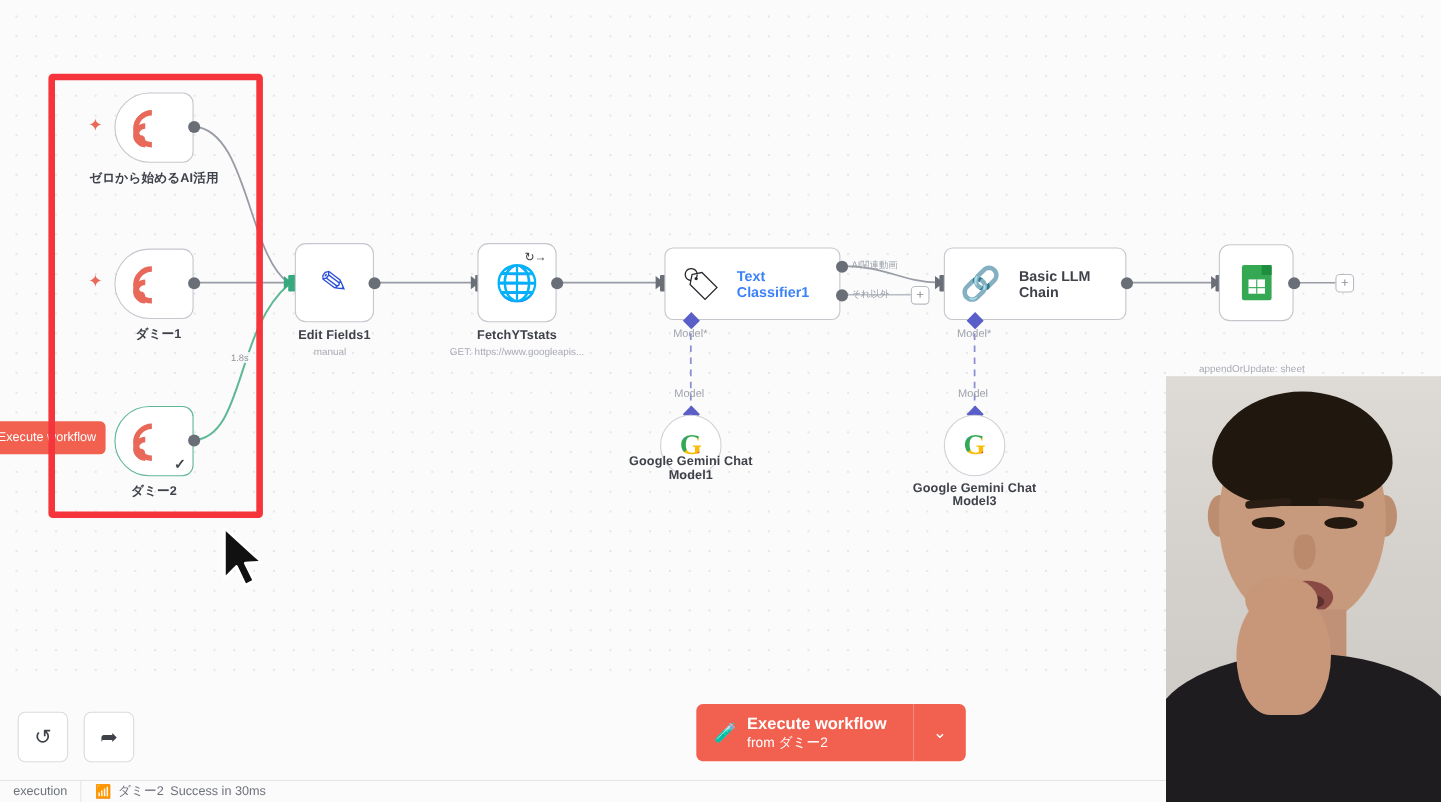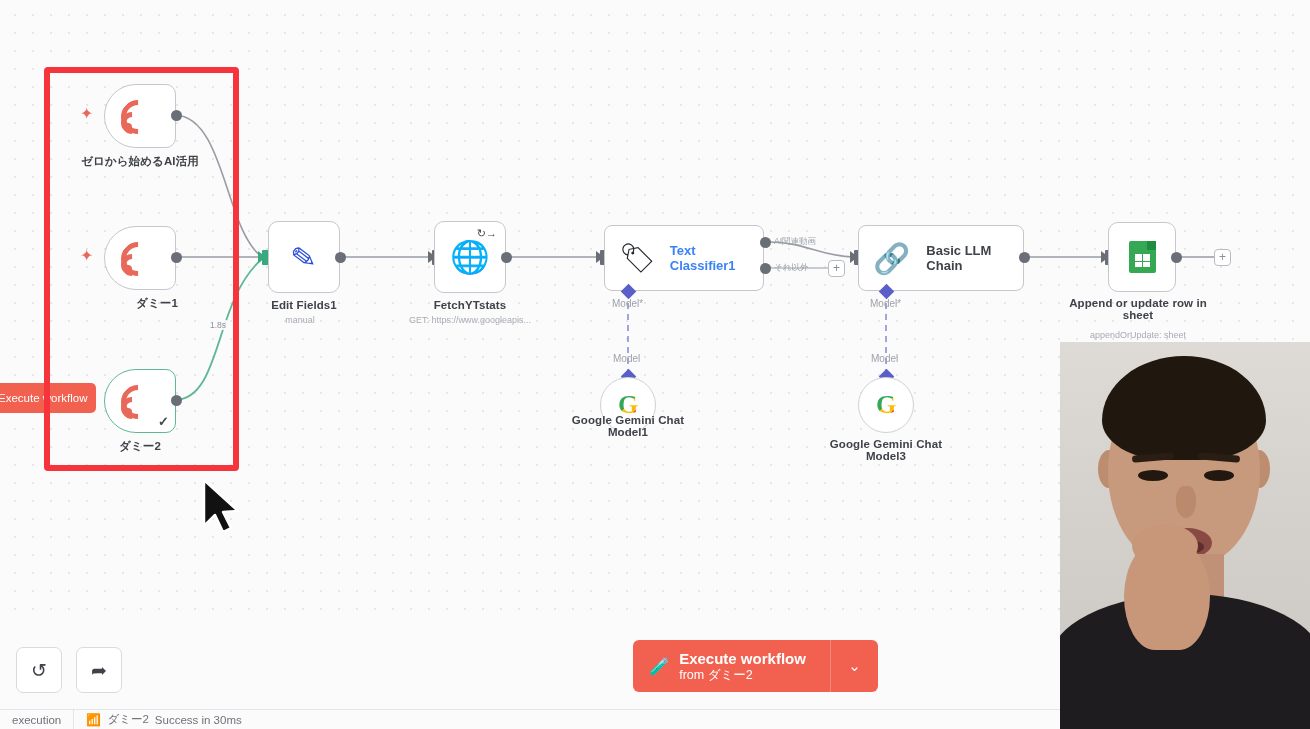--- a/index.html
+++ b/index.html
@@ -239,21 +239,21 @@
 
     <div class="node trigger" style="left:104px; top:226px; width:72px; height:64px;">
       <span class="rss">
         <i class="a"></i>
           <i class="b"></i>
           <span class="dot"></span>
       </span>
     </div>
     <span class="bolt" style="left:80px; top:246px;">✦</span>
     <div class="port" style="left:171px; top:252px;"></div>
-    <div class="node-title" style="left:157px; top:296px;text-align:center;">ダミー1</div>
+    <div class="node-title" style="left:144px; top:296px;text-align:center;">ダミー1</div>
 
     <div class="node trigger executed" style="left:104px; top:369px; width:72px; height:64px;">
       <span class="rss">
         <i class="a"></i>
           <i class="b"></i>
           <span class="dot"></span>
       </span>
       <span class="tick">✓</span>
     </div>
     <div class="port" style="left:171px; top:395px;"></div>
@@ -302,21 +302,20 @@
     <div class="inport" style="left:1105px; top:250px;"></div>
     <div class="node" style="left:1108px; top:222px; width:68px; height:70px;">
       <span class="sheet">
         <span class="body"></span>
           <span class="fold"></span>
           <span class="grid"></span>
       </span>
     </div>
     <div class="port" style="left:1171px; top:252px;"></div>
     <div class="plusbox" style="left:1214px; top:249px;">+</div>
-    <div class="node-title" style="left:1138px; top:297px; white-space:normal; width:160px;">Append or update row in sheet</div>
     <div class="node-sub" style="left:1138px; top:330px;">appendOrUpdate: sheet</div>
 
     <div class="diamond" style="left:623px; top:371px;"></div>
     <div class="port-label" style="left:613px; top:353px;">Model</div>
     <div class="gnode" style="left:600px; top:377px;">
       <span class="glogo" style="background:linear-gradient(135deg,#4285f4 0 25%,#34a853 25% 50%,#fbbc05 50% 75%,#ea4335 75% 100%);
                    -webkit-background-clip:text; background-clip:text; color:transparent;">G</span>
     </div>
     <div class="node-title" style="left:628px; top:414px; white-space:normal; width:150px;">Google Gemini Chat Model1</div>
 

